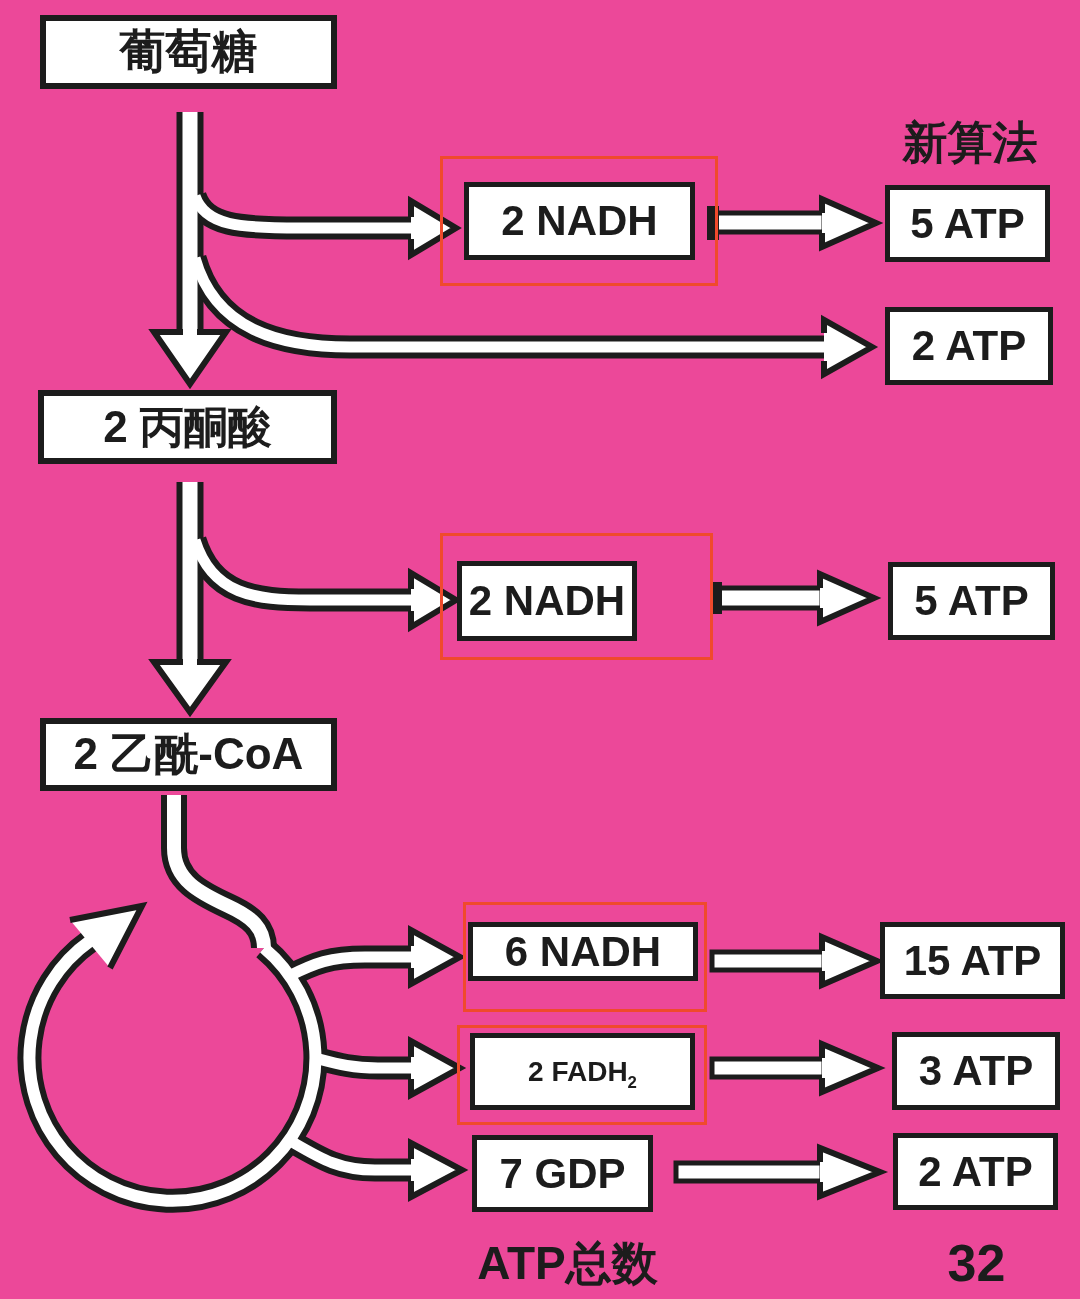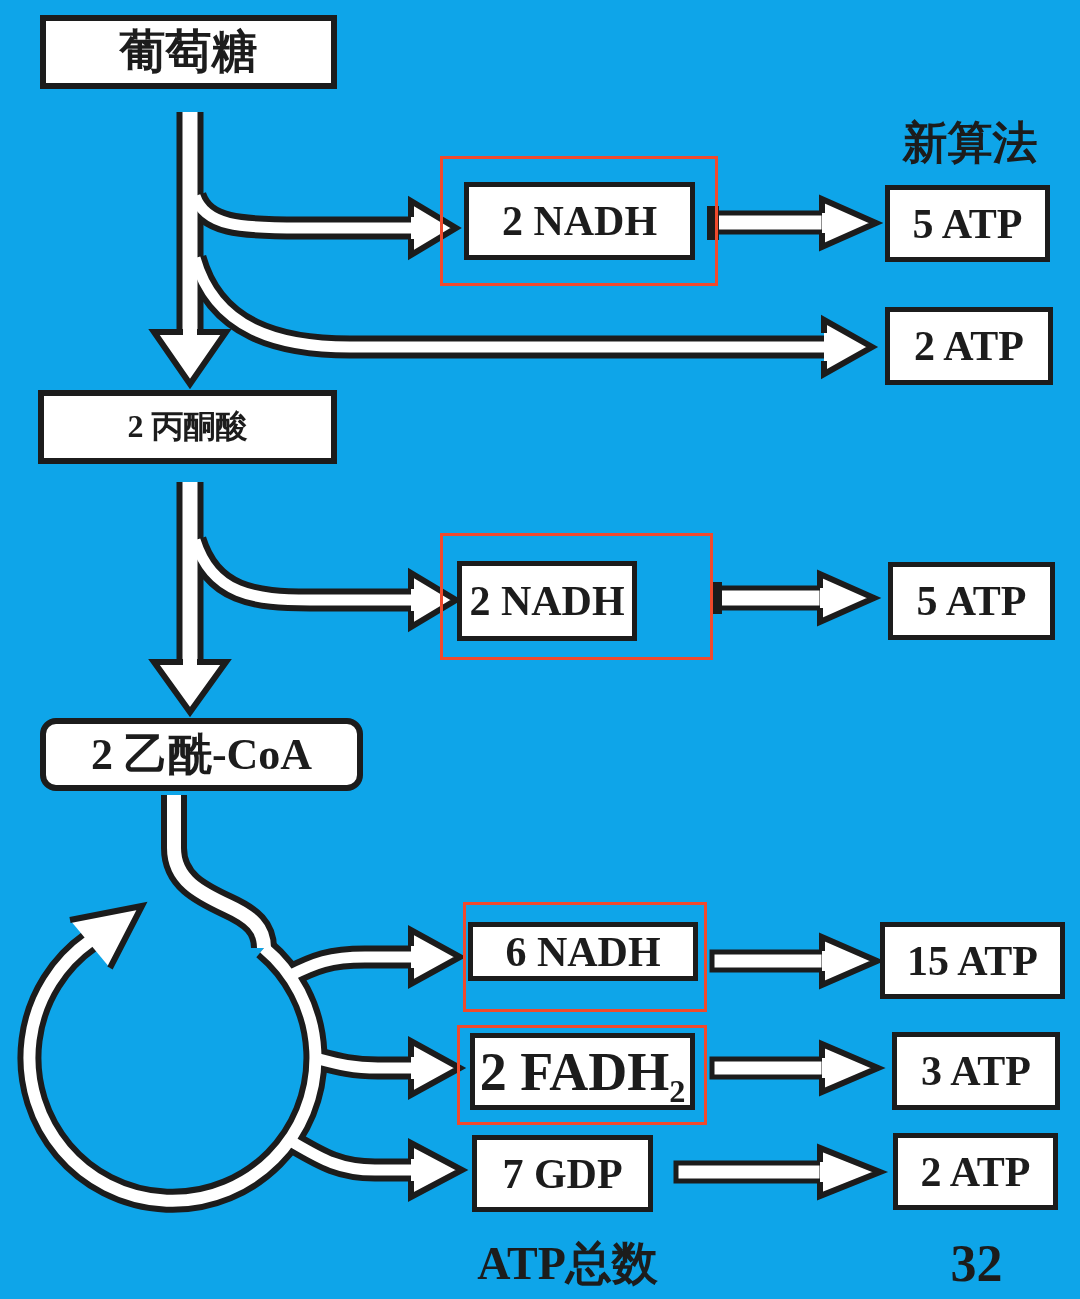--- a/index.html
+++ b/index.html
@@ -1,18 +1,18 @@
 <!DOCTYPE html>
 <html><head>
 <meta charset="utf-8">
 <style>
   html,body{margin:0;padding:0;background:#fdfdfd;}
   .stage{
-    position:relative;width:1080px;height:1299px;background:#0ea5e9;overflow:hidden;
-    font-family:Liberation Serif, serif;color:#1c1c1c;
+    position:relative;width:1080px;height:1299px;background:#ec4899;overflow:hidden;
+    font-family:Liberation Sans, sans-serif;color:#1c1c1c;
   }
   .stage svg{position:absolute;left:0;top:0;}
   .box{
     position:absolute;display:flex;align-items:center;justify-content:center;
     background:#fff;border:6px solid #1c1c1c;box-sizing:border-box;
     font-weight:700;white-space:nowrap;z-index:3;
   }
   .box.thin{border-width:5px;}
   .red-frame{
     position:absolute;border:3px solid #f04a2c;box-sizing:border-box;
@@ -86,24 +86,24 @@
       <path d="M 822,1058 L 822,1044 L 878,1068 L 822,1092 L 822,1078"></path>
       <path d="M 820,1162 L 820,1148 L 880,1172 L 820,1196 L 820,1182"></path>
 
       <path d="M 70,920 L 142,906 L 110,968"></path>
     </g>
   </svg>
 
   <div class="box" style="left:40px;top:15px;width:297px;height:74px;font-size:46px;">
     <span>葡萄糖</span>
   </div>
-  <div class="box" style="left:38px;top:390px;width:299px;height:74px;font-size:32px;">
+  <div class="box" style="left:38px;top:390px;width:299px;height:74px;font-size:44px;">
     <span>2 丙酮酸</span>
   </div>
-  <div class="box" style="left:40px;top:718px;width:323px;height:73px;font-size:44px;border-radius:16px;">
+  <div class="box" style="left:40px;top:718px;width:297px;height:73px;font-size:44px;">
     <span>2 乙酰-CoA</span>
   </div>
 
   <div class="lbl" style="left:880px;top:116px;width:180px;height:54px;font-size:45px;">
     <span>新算法</span>
   </div>
 
   <div class="red-frame" style="left:440px;top:156px;width:278px;height:130px;"></div>
   <div class="box thin" style="left:464px;top:182px;width:231px;height:78px;font-size:42px;">
     <span>2 NADH</span>
@@ -126,21 +126,21 @@
 
   <div class="red-frame" style="left:463px;top:902px;width:244px;height:110px;"></div>
   <div class="box thin" style="left:468px;top:922px;width:230px;height:59px;font-size:42px;">
     <span>6 NADH</span>
   </div>
   <div class="box thin" style="left:880px;top:922px;width:185px;height:77px;font-size:42px;">
     <span>15 ATP</span>
   </div>
 
   <div class="red-frame" style="left:457px;top:1025px;width:250px;height:100px;"></div>
-  <div class="box thin" style="left:470px;top:1033px;width:225px;height:77px;font-size:54px;">
+  <div class="box thin" style="left:470px;top:1033px;width:225px;height:77px;font-size:28px;">
     <span><span>2 FADH</span><sub>2</sub></span>
   </div>
   <div class="box thin" style="left:892px;top:1032px;width:168px;height:78px;font-size:42px;">
     <span>3 ATP</span>
   </div>
 
   <div class="box thin" style="left:472px;top:1135px;width:181px;height:77px;font-size:42px;">
     <span>7 GDP</span>
   </div>
   <div class="box thin" style="left:893px;top:1133px;width:165px;height:77px;font-size:42px;">

